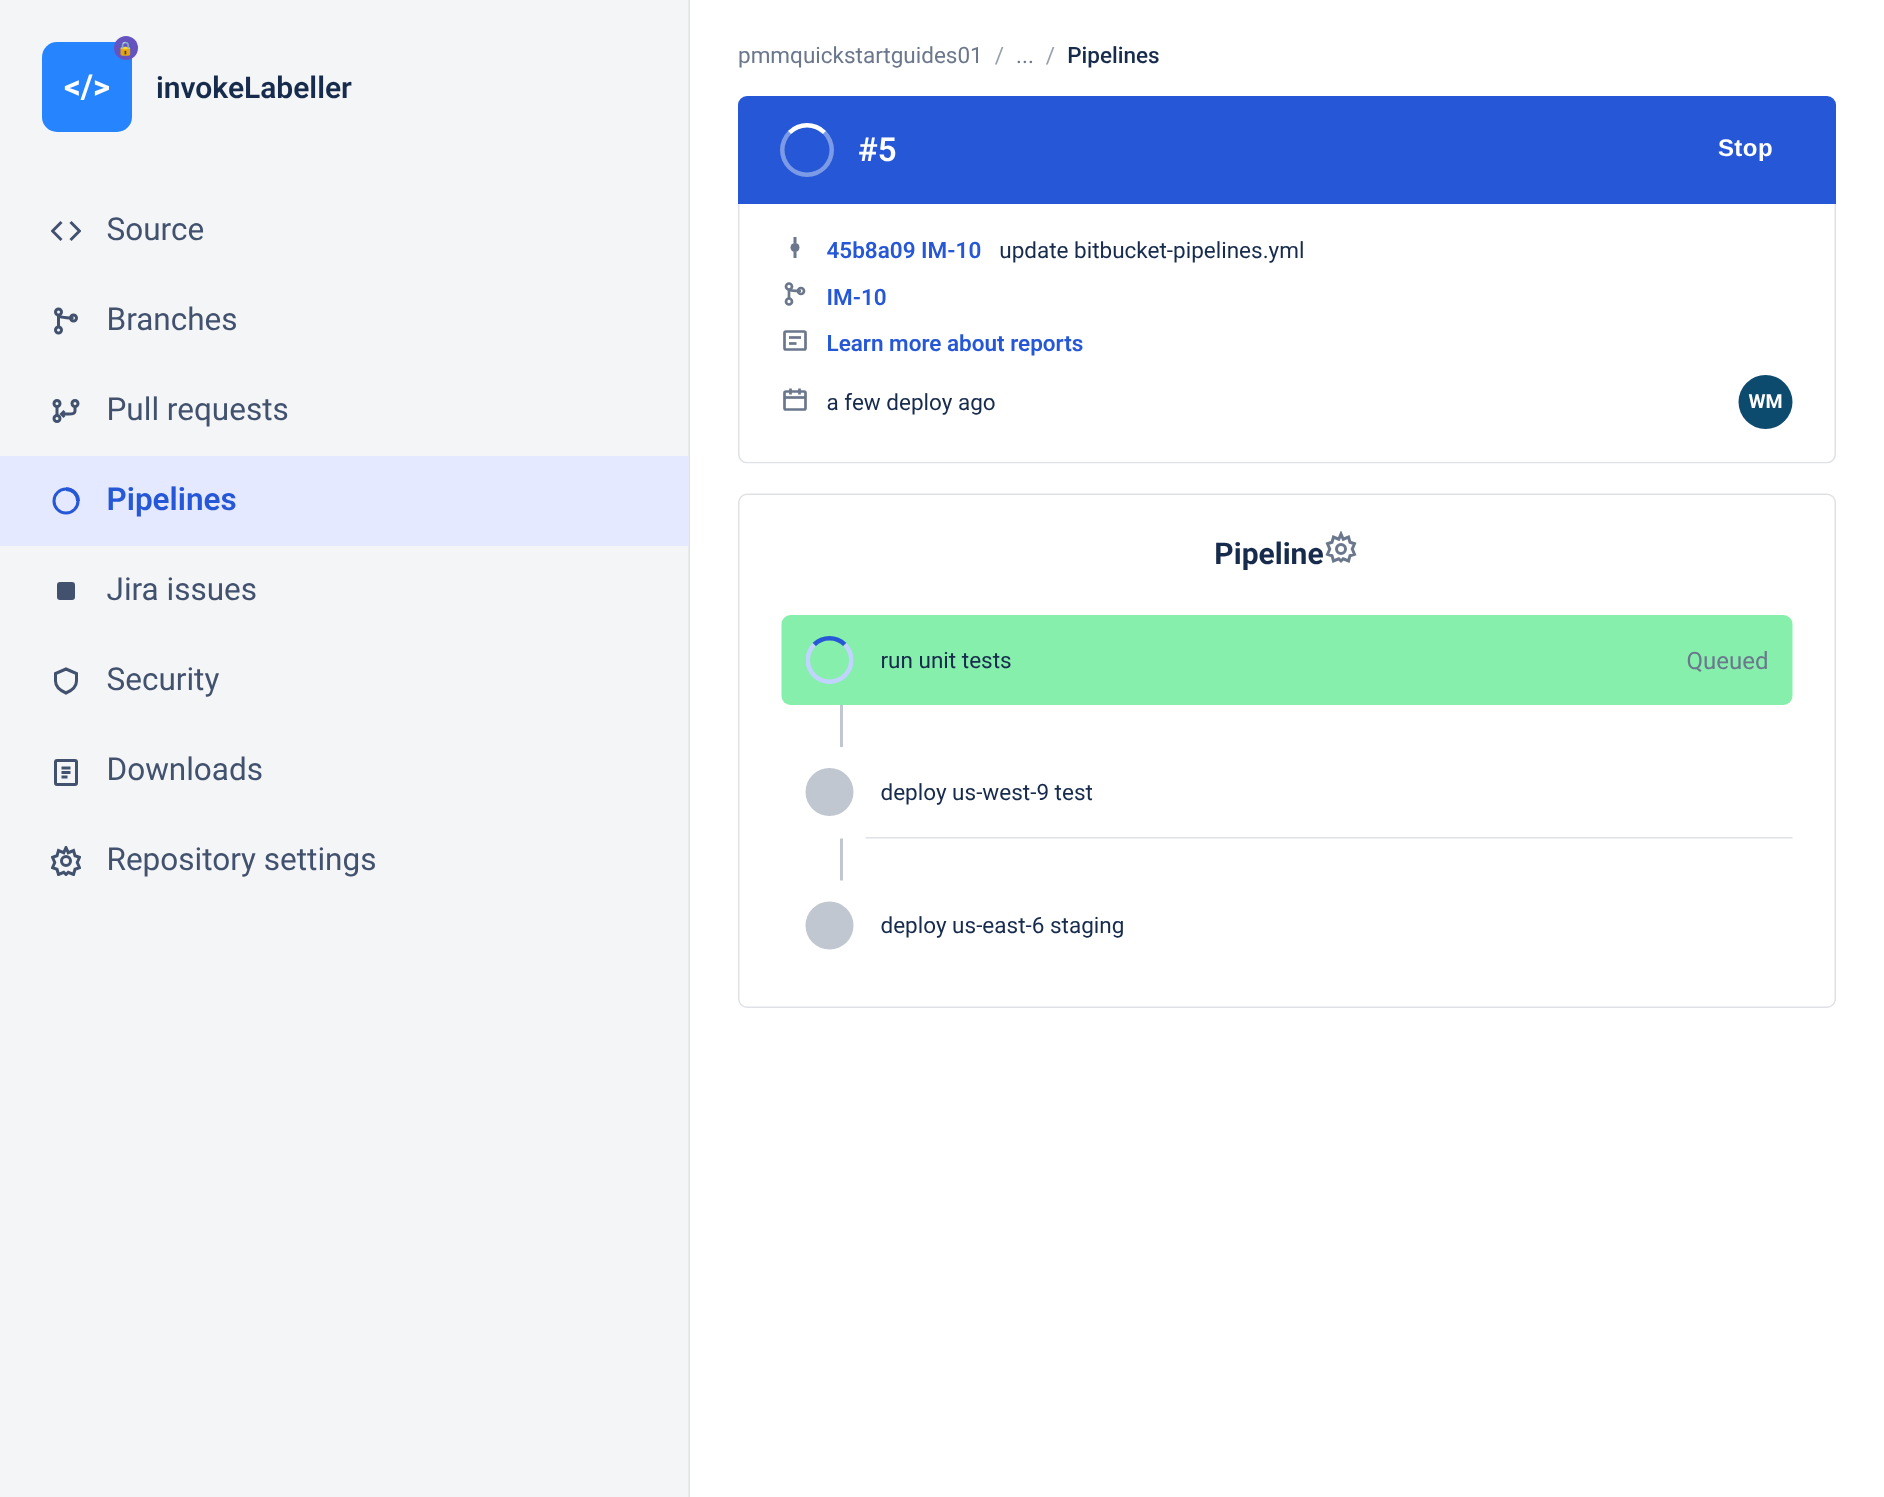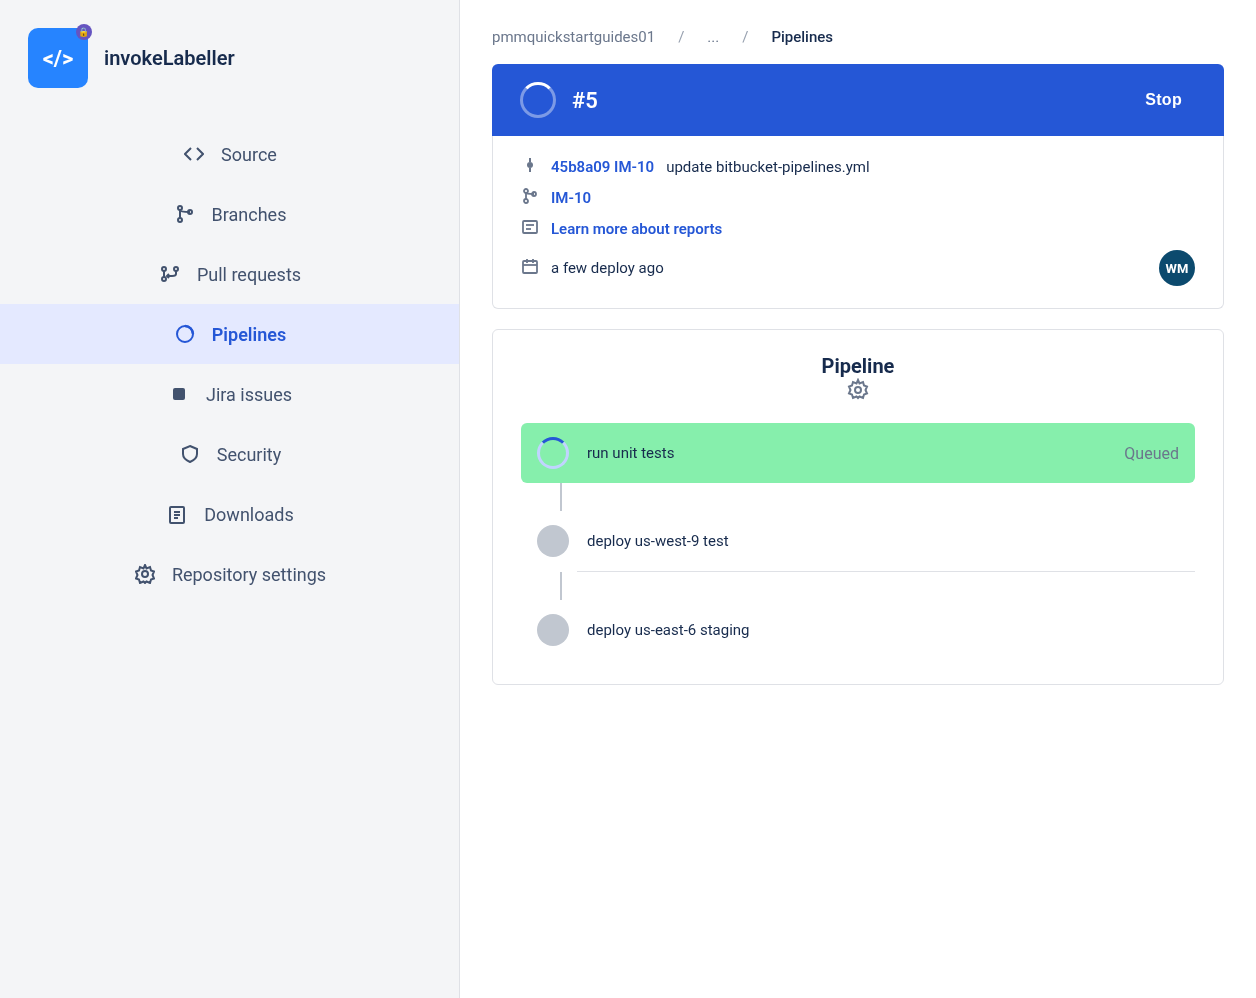--- a/index.html
+++ b/index.html
@@ -71,25 +71,24 @@
       flex: 1;
     }
 
     .nav-item {
       display: flex;
       align-items: center;
       padding: 18px 32px;
       gap: 15px;
       cursor: pointer;
       color: #42526e;
-      font-size: 18px;
+      font-size: 21px;
       font-weight: 400;
       border-radius: 0;
       position: relative;
-      justify-content: center;
     }
 
     .nav-item.active {
       background: #e4e9ff;
       color: #2557d6;
       font-weight: 500;
     }
 
     .nav-icon {
       width: 24px;
@@ -105,21 +104,21 @@
     .main {
       flex: 1;
       background: #ffffff;
       overflow-y: auto;
       padding: 0;
     }
 
     .breadcrumb {
       display: flex;
       align-items: center;
-      gap: 23px;
+      gap: 8px;
       padding: 28px 32px 18px 32px;
       font-size: 15px;
       color: #6b778c;
     }
 
     .breadcrumb-sep {
       color: #97a0af;
     }
 
     .breadcrumb-link {
@@ -240,22 +239,21 @@
       border: 1px solid #dfe1e6;
       border-radius: 6px;
       background: white;
       padding: 24px 28px;
     }
 
     .pipeline-steps-header {
       display: flex;
       align-items: center;
       justify-content: center;
-      margin-bottom: 16px;
-      flex-direction: column;
+      margin-bottom: 26px;
     }
 
     .pipeline-steps-title {
       font-size: 20px;
       font-weight: 700;
       color: #172b4d;
     }
 
     .gear-icon {
       font-size: 22px;

